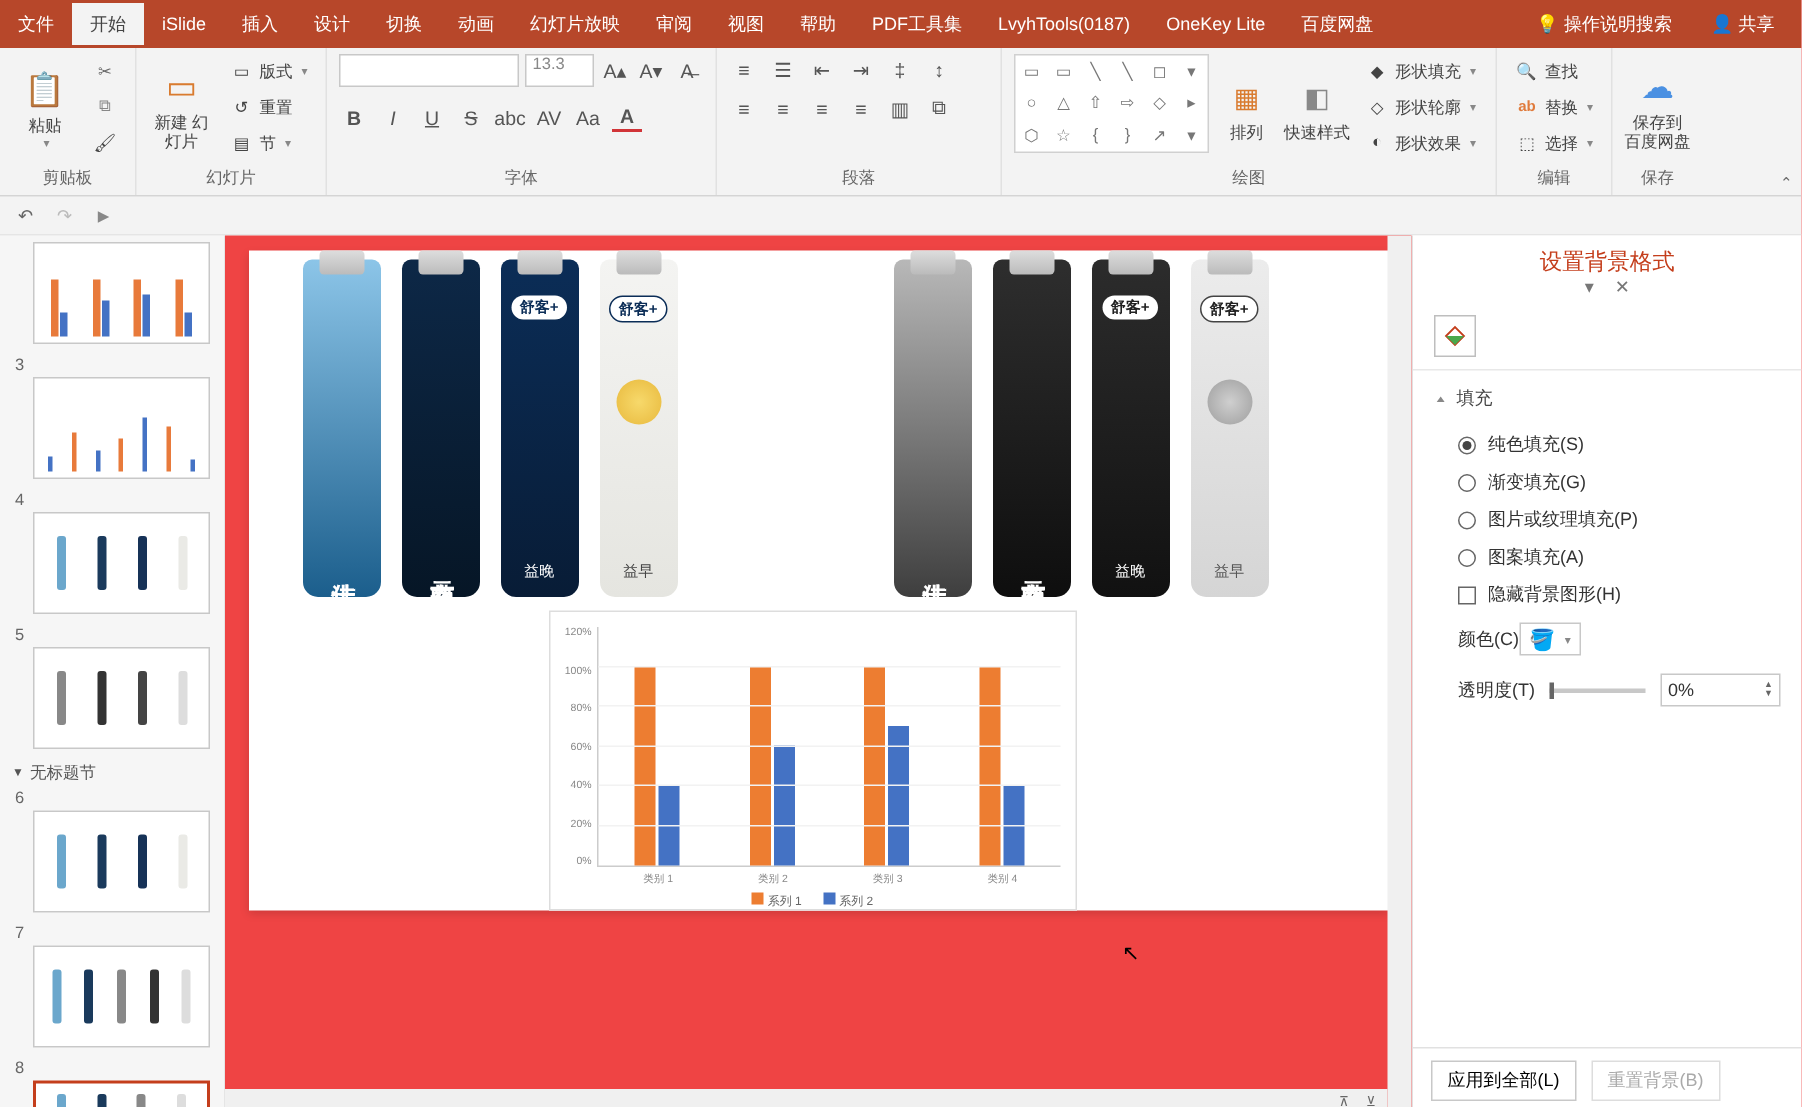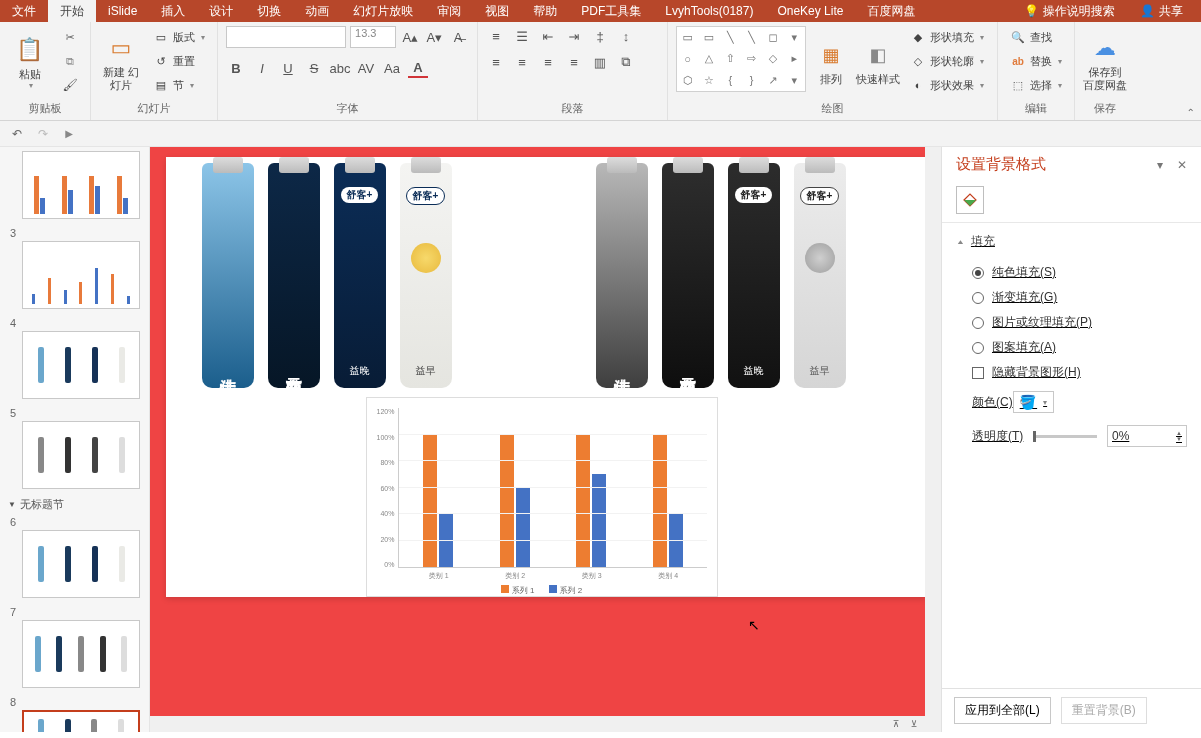--- a/index.html
+++ b/index.html
@@ -1,18 +1,18 @@
 <!DOCTYPE html>
 <html><head>
 <meta charset="utf-8">
 <style>
 * { margin: 0; padding: 0; box-sizing: border-box; font-family: "Microsoft YaHei", "Segoe UI", sans-serif; }
 body { width: 1201px; height: 738px; background: #fff; overflow: hidden; font-size: 12px; }
 
-.titlebar { height: 22px; background: #B7472A; display: flex; align-items: center; color: #fff; }
+.titlebar { height: 32px; background: #B7472A; display: flex; align-items: center; color: #fff; }
 .tab { padding: 0 12px; height: 28px; line-height: 28px; cursor: pointer; font-size: 12px; }
 .tab.active { background: #F3F3F3; color: #444; }
 .titlebar-right { margin-left: auto; display: flex; align-items: center; gap: 14px; padding-right: 12px; }
 
 .ribbon { height: 99px; background: #F3F3F3; border-bottom: 1px solid #D4D4D4; display: flex; position: relative; }
 .ribbon-group { border-right: 1px solid #E1E1E1; padding: 4px 8px 2px 8px; display: flex; flex-direction: column; position: relative; }
 .ribbon-group-content { flex: 1; display: flex; align-items: flex-start; gap: 6px; }
 .ribbon-group-label { text-align: center; font-size: 11px; color: #666; padding-bottom: 2px; }
 .ribbon-big-btn { display: flex; flex-direction: column; align-items: center; justify-content: center; width: 44px; height: 72px; cursor: pointer; }
 .ribbon-big-btn .icon-box { width: 32px; height: 32px; display: flex; align-items: center; justify-content: center; font-size: 22px; }
@@ -60,25 +60,25 @@
 .legend { display: flex; justify-content: center; gap: 14px; font-size: 8px; color: #666; margin-top: 4px; }
 .legend-swatch { width: 8px; height: 8px; display: inline-block; margin-right: 3px; }
 
 .cursor-arrow { position: absolute; left: 598px; top: 470px; font-size: 14px; color: #000; pointer-events: none; }
 
 .canvas-scroll-v { position: absolute; right: 0; top: 0; width: 16px; height: 100%; background: #F0F0F0; }
 .canvas-scroll-h-wrap { position: absolute; bottom: 0; left: 0; right: 16px; height: 16px; background: #F0F0F0; display: flex; align-items: center; justify-content: flex-end; gap: 4px; padding-right: 4px; }
 .scroll-btn { width: 14px; height: 14px; display: inline-flex; align-items: center; justify-content: center; font-size: 9px; color: #666; cursor: pointer; }
 
 .side-pane { width: 260px; background: #fff; border-left: 1px solid #E1E1E1; display: flex; flex-direction: column; }
-.pane-header { padding: 8px 14px; display: flex; align-items: center; justify-content: space-between; }
+.pane-header { padding: 8px 14px; display: flex; align-items: center; justify-content: space-between; flex-direction: column; }
 .pane-title { color: #C43E1C; font-size: 15px; }
 .pane-icon-row { padding: 4px 14px 8px 14px; border-bottom: 1px solid #E8E8E8; }
 .pane-icon-box { width: 28px; height: 28px; border: 1px solid #BEBEBE; display: flex; align-items: center; justify-content: center; cursor: pointer; }
-.pane-body { flex: 1; padding: 10px 14px; overflow-y: auto; text-decoration: underline; }
+.pane-body { flex: 1; padding: 10px 14px; overflow-y: auto; }
 .group-expander { color: #444; font-size: 12px; margin-bottom: 10px; cursor: pointer; }
 .group-expander::before { content: "▲"; font-size: 9px; color: #888; margin-right: 6px; display: inline-block; transform: scaleY(0.7); }
 .radio-row { display: flex; align-items: center; gap: 8px; font-size: 12px; color: #333; padding: 4px 0 4px 16px; }
 .radio-circle { width: 12px; height: 12px; border: 1px solid #666; border-radius: 50%; display: inline-flex; align-items: center; justify-content: center; }
 .radio-circle.checked::after { content: ""; width: 6px; height: 6px; background: #444; border-radius: 50%; }
 .checkbox-sq { width: 12px; height: 12px; border: 1px solid #666; }
 .field-row { display: flex; align-items: center; justify-content: flex-start; padding: 6px 0 6px 16px; font-size: 12px; color: #333; }
 .field-btn { border: 1px solid #C8C8C8; height: 22px; padding: 0 6px; display: inline-flex; align-items: center; gap: 4px; cursor: pointer; background: #fff; }
 .trans-slider-wrap { display: flex; align-items: center; gap: 10px; flex: 1; margin-left: 10px; }
 .slider-track { flex: 1; height: 3px; background: #C8C8C8; position: relative; }

